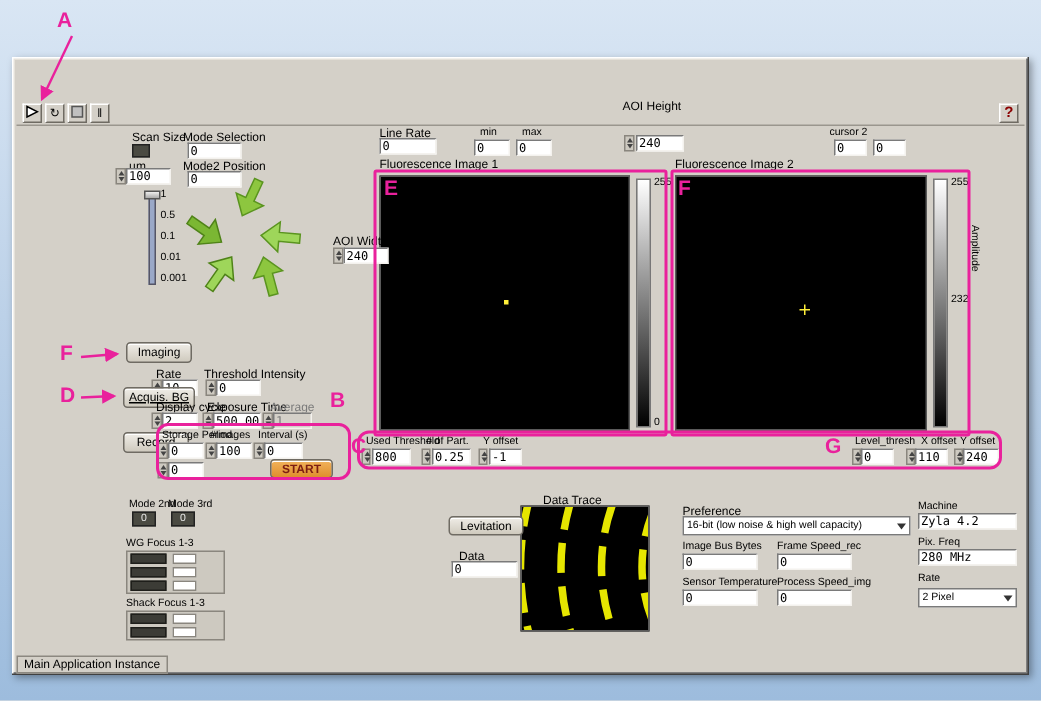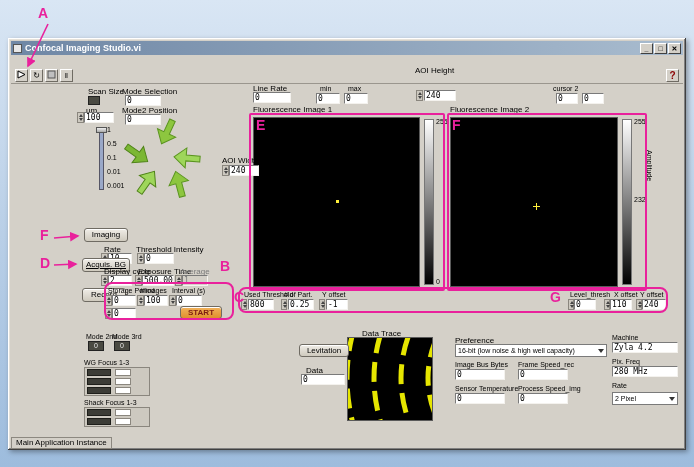--- a/index.html
+++ b/index.html
@@ -68,29 +68,20 @@
   .ydot{position:absolute;width:3px;height:3px;background:#ffef3a;z-index:12;}
   .vtext{position:absolute;writing-mode:vertical-rl;font-size:7px;z-index:10;}
 </style>
 </head>
 <body>
 
 <div id="app">
 
   <div id="win">
 
-    <div class="titlebar">
-      <div class="win-ico"></div>
-      <span>Confocal Imaging Studio.vi</span>
-      <div class="tb-btns">
-        <div class="tb-btn">_</div>
-        <div class="tb-btn">□</div>
-        <div class="tb-btn">✕</div>
-      </div>
-    </div>
 
 
     <div class="toolbar">
       <div class="tool-ico" style="left:4px;top:1px;">
         <svg width="9" height="9" viewBox="0 0 9 9">
             <path d="M1,1 L8,4.5 L1,8 z" fill="#fff" stroke="#000" stroke-width="1"></path>
           </svg>
       </div>
       <div class="tool-ico" style="left:19px;top:1px;">↻</div>
       <div class="tool-ico" style="left:34px;top:1px;">

